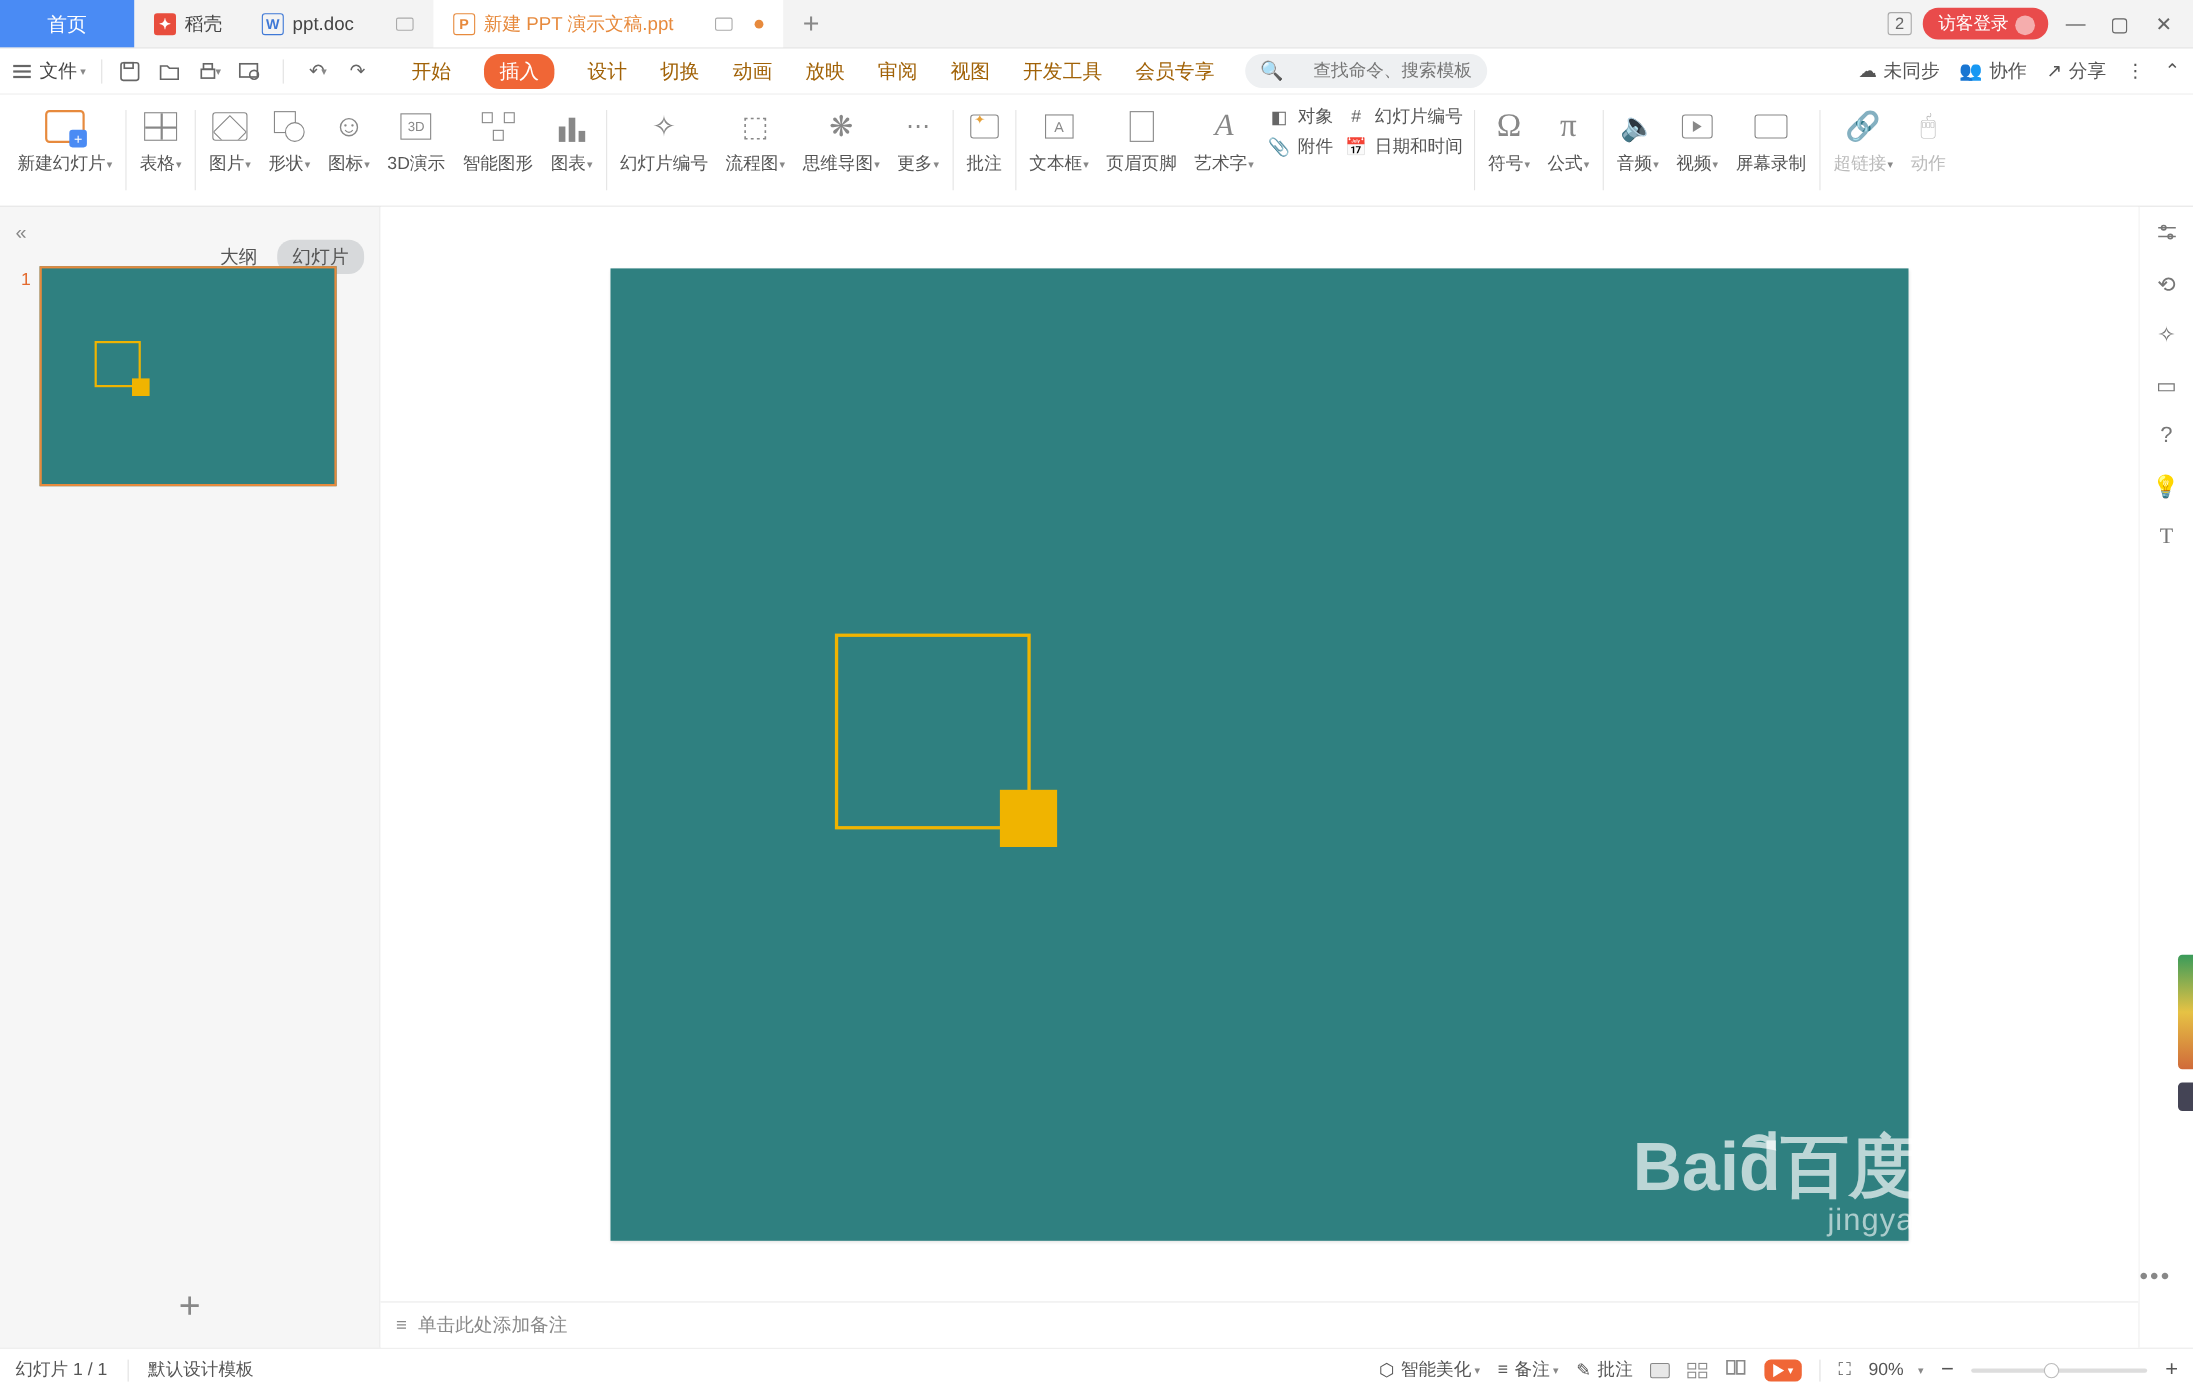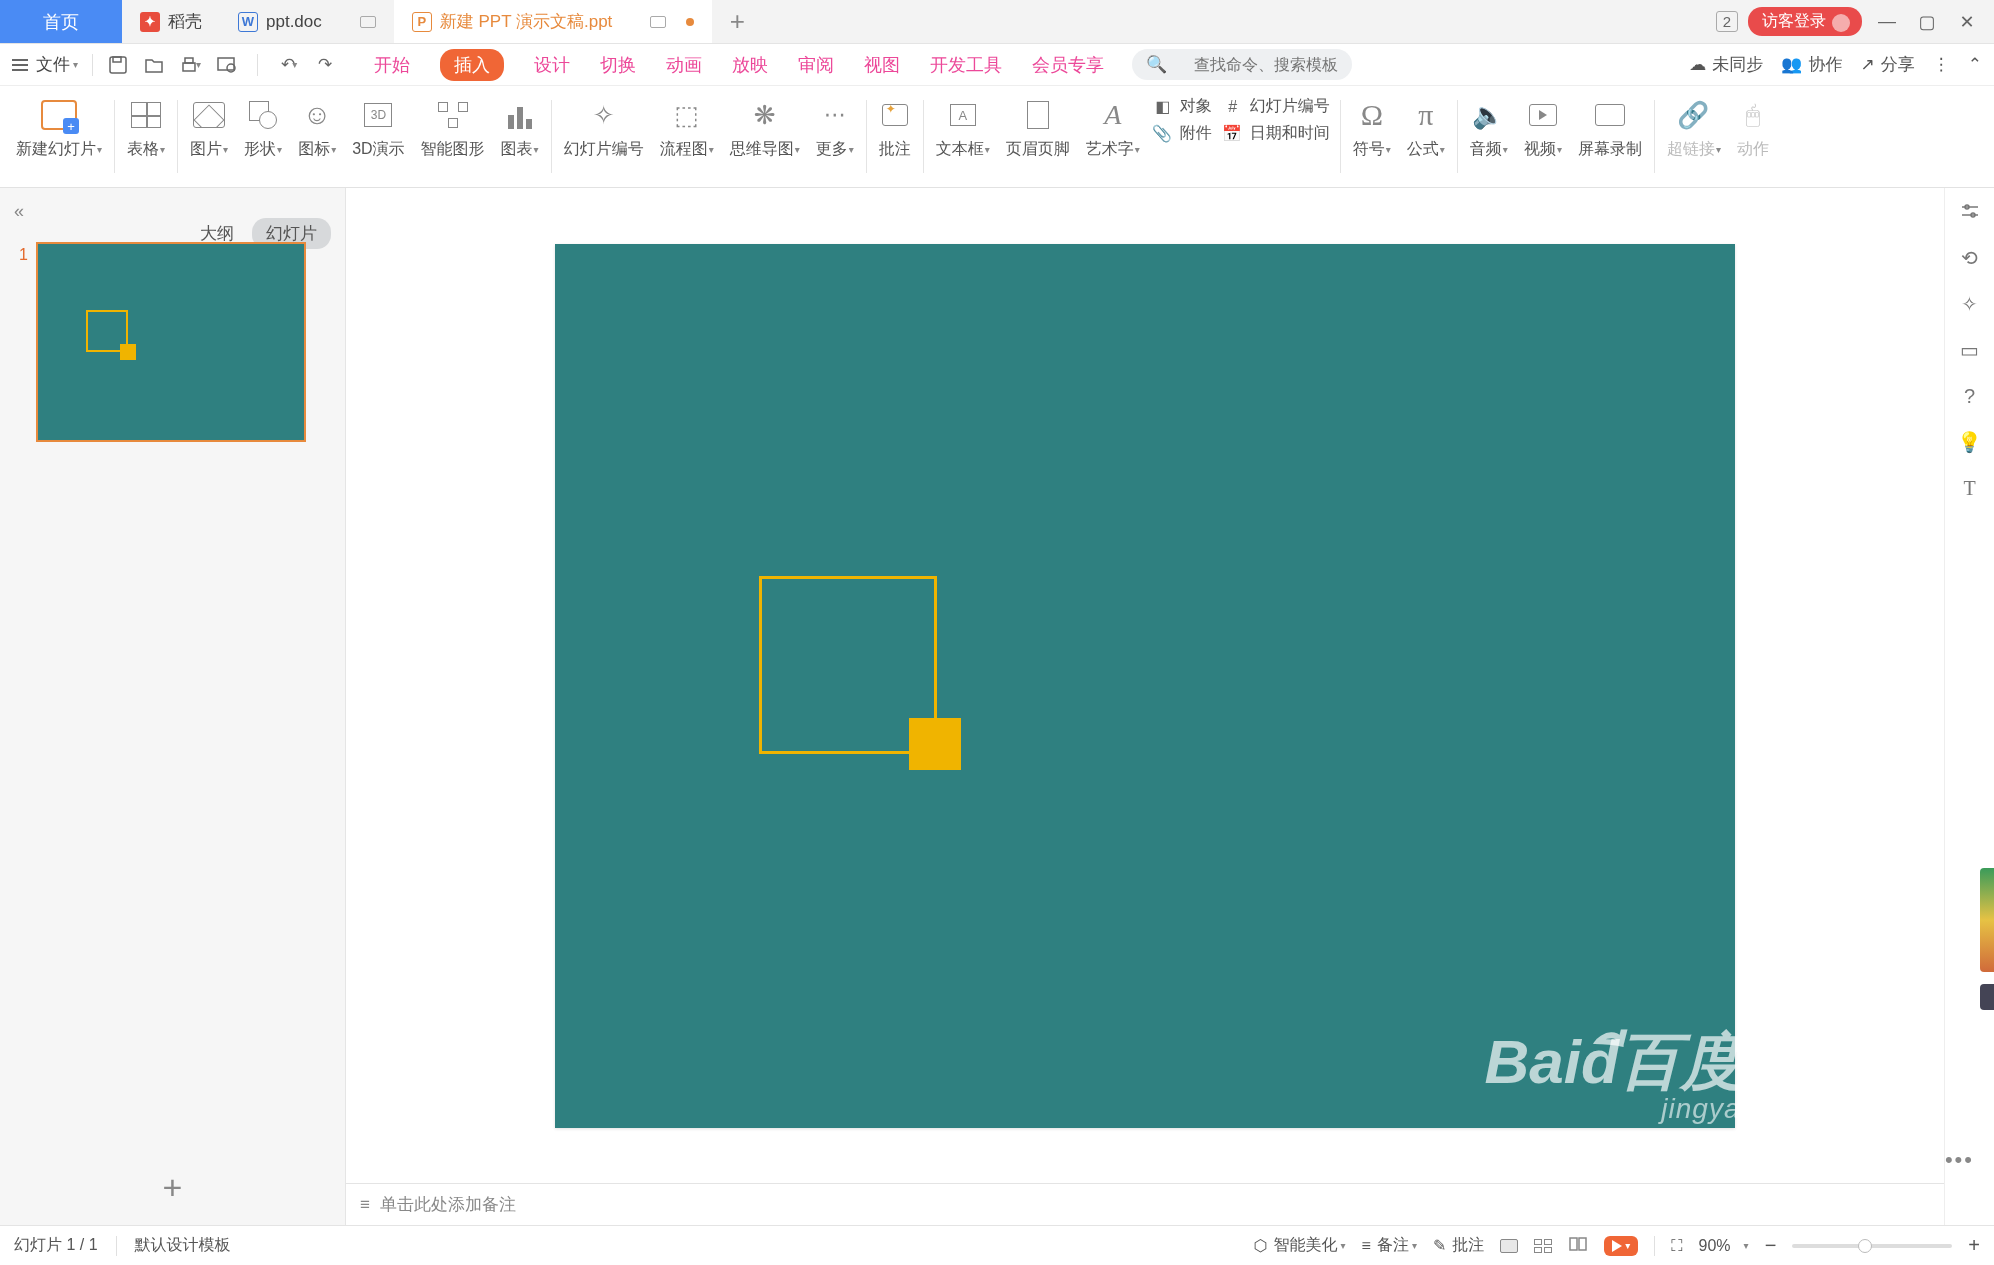--- a/index.html
+++ b/index.html
@@ -28,21 +28,21 @@
 
 .menurow { height: 42px; display: flex; align-items: center; padding: 0 12px; gap: 8px; border-bottom: 1px solid #eee; }
 .hamburger { display: flex; flex-direction: column; gap: 3px; }
 .hamburger span { width: 16px; height: 2px; background: #666; }
 .file-btn { display: flex; align-items: center; gap: 6px; font-size: 17px; }
 .divider { width: 1px; height: 22px; background: #e0e0e0; margin: 0 6px; }
 .qat { display: flex; align-items: center; gap: 14px; }
 .qat .qic { width: 22px; height: 22px; color: #666; display: flex; align-items: center; justify-content: center; }
 .dd { font-size: 10px; color: #888; margin-left: -3px; }
 .menutabs { display: flex; align-items: center; gap: 30px; margin-left: 30px; }
-.menutabs .mt { font-size: 18px; color: #ec4899; }
+.menutabs .mt { font-size: 18px; color: #a16207; }
 .menutabs .mt.active { background: #f06636; color: #fff; padding: 4px 14px; border-radius: 14px; }
 .search-box { margin-left: 20px; background: #eef0f2; border-radius: 16px; padding: 5px 14px; display: flex; align-items: center; gap: 8px; width: 220px; }
 .search-box input { border: none; background: transparent; outline: none; font-size: 16px; color: #888; width: 100%; text-align: right; }
 .menurow-right { margin-left: auto; display: flex; align-items: center; gap: 18px; font-size: 17px; color: #555; }
 .menurow-right .item { display: flex; align-items: center; gap: 6px; }
 
 
 .ribbon { height: 102px; border-bottom: 1px solid #e2e2e2; display: flex; align-items: stretch; padding: 8px 8px 0 8px; }
 .rgroup { display: flex; flex-direction: column; align-items: center; justify-content: flex-start; padding: 0 8px; }
 .rgroup.big { min-width: 76px; }
@@ -84,21 +84,21 @@
 .lp-head .tabbtn { font-size: 17px; color: #555; margin-top: 44px; }
 .lp-head .pill { background: #d7d9db; border-radius: 14px; padding: 4px 14px; }
 .thumb-row { display: flex; padding: 8px 10px; gap: 8px; }
 .thumb-num { color: #e36a2e; font-size: 16px; width: 18px; text-align: right; padding-top: 4px; }
 .thumb { width: 270px; height: 200px; border: 2px solid #e78a3d; background: #2f8080; position: relative; }
 .thumb .sq1 { position: absolute; left: 48px; top: 66px; width: 42px; height: 42px; border: 2px solid #f0b400; }
 .thumb .sq2 { position: absolute; left: 82px; top: 100px; width: 16px; height: 16px; background: #f0b400; }
 .addslide { margin-top: auto; text-align: center; font-size: 34px; color: #888; padding: 18px 0; }
 
 .center { flex: 1; display: flex; flex-direction: column; background: #fff; min-width: 0; }
-.canvas-area { flex: 1; display: flex; align-items: center; justify-content: center; background: #fff; position: relative; font-style: italic; }
+.canvas-area { flex: 1; display: flex; align-items: center; justify-content: center; background: #fff; position: relative; }
 .slide { width: 1180px; height: 884px; background: #2f8080; position: relative; box-shadow: 0 1px 3px rgba(0,0,0,0.12); }
 .slide .sq1 { position: absolute; left: 204px; top: 332px; width: 178px; height: 178px; border: 3px solid #f0b400; }
 .slide .sq2 { position: absolute; left: 354px; top: 474px; width: 52px; height: 52px; background: #f0b400; }
 .notes-bar { height: 42px; border-top: 1px solid #e4e4e4; display: flex; align-items: center; padding: 0 14px; gap: 10px; color: #888; font-size: 17px; background: #fff; }
 
 .rightpanel { width: 50px; background: #fff; border-left: 1px solid #eee; display: flex; flex-direction: column; align-items: center; padding-top: 12px; gap: 22px; color: #777; }
 .rightpanel .ric { width: 24px; height: 24px; display: flex; align-items: center; justify-content: center; font-size: 20px; }
 .rp-tab { position: absolute; right: 0; top: 680px; width: 14px; height: 104px; background: linear-gradient(#3a9b5a, #e6c244, #d06a3a); border-radius: 4px 0 0 4px; }
 .rp-tab2 { position: absolute; right: 0; top: 796px; width: 14px; height: 26px; background: #445; border-radius: 4px 0 0 4px; }
 

